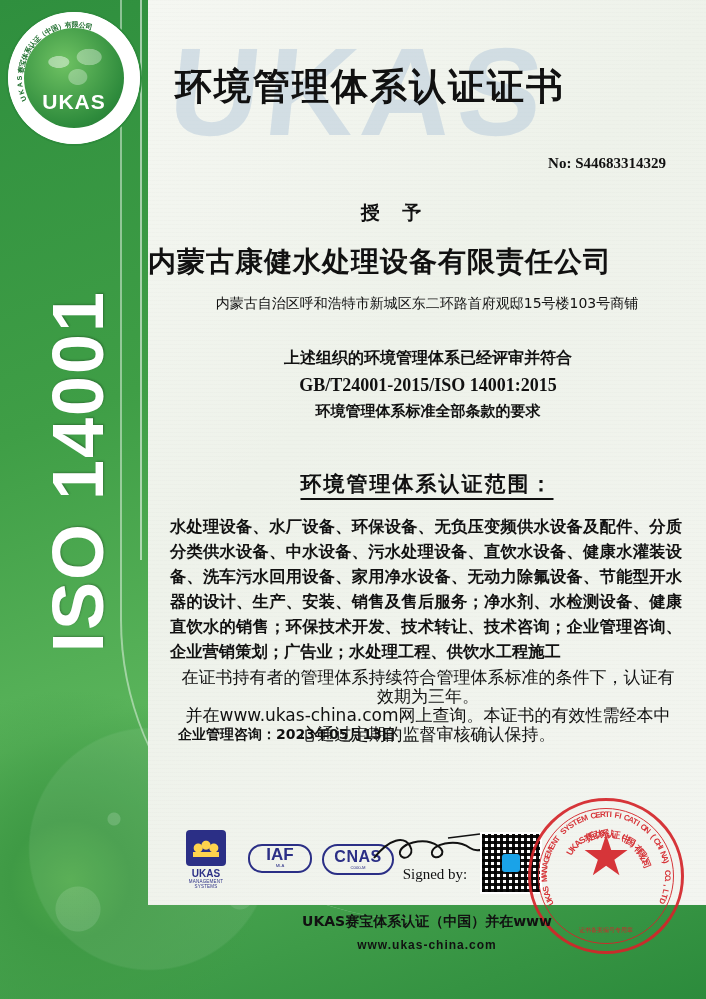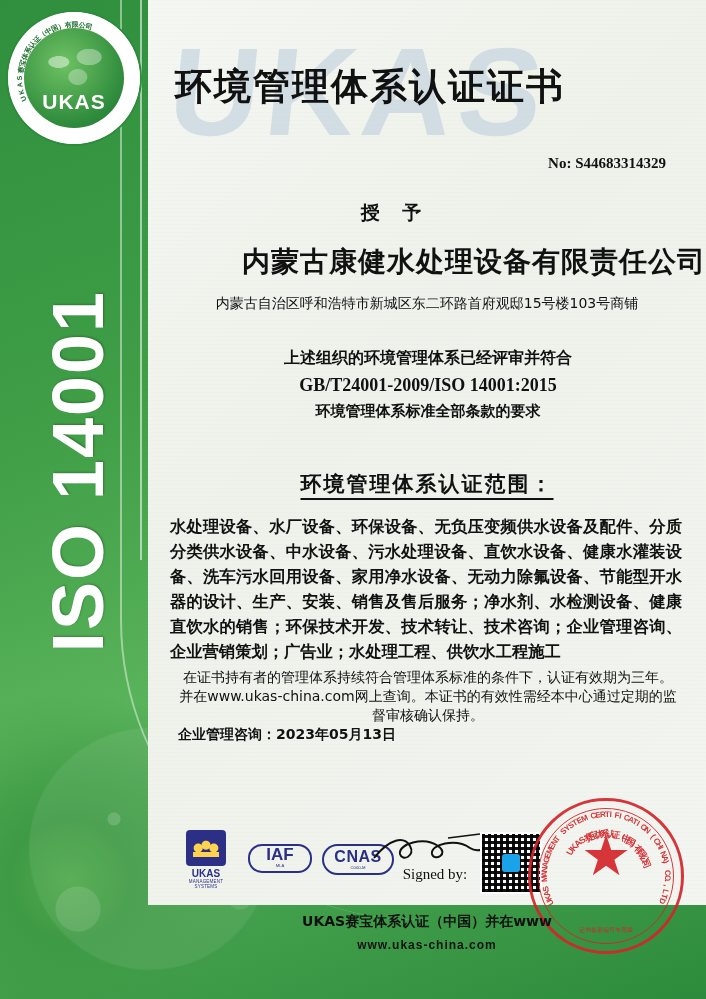--- a/index.html
+++ b/index.html
@@ -187,21 +187,21 @@
     font-size: 19px;
     font-weight: bold;
     color: #111;
     letter-spacing: 8px;
     font-family: "DejaVu Sans", sans-serif;
   }
 
   .company {
     position: absolute;
     left: 148px; right: 0; top: 243px;
-    text-align: right;
+    text-align: left;
     font-size: 28px;
     font-weight: bold;
     color: #111;
     letter-spacing: 1px;
     font-family: "DejaVu Sans", sans-serif;
   }
 
   .company-addr {
     position: absolute;
     left: 148px; right: 0; top: 295px;
@@ -246,21 +246,21 @@
     color: #111;
     text-align: justify;
     font-family: "DejaVu Sans", sans-serif;
   }
 
   .validity {
     position: absolute;
     left: 178px;
     top: 668px;
     width: 500px;
-    font-size: 14px;
+    font-size: 17px;
     line-height: 19px;
     color: #111;
     text-align: center;
     font-family: "DejaVu Sans", sans-serif;
   }
 
   .dates {
     position: absolute;
     left: 178px;
     top: 726px;
@@ -498,21 +498,21 @@
   <div class="iso-vertical">ISO 14001</div>
 
   <div class="title-cn">环境管理体系认证证书</div>
   <div class="cert-no">No: S44683314329</div>
   <div class="grant-word">授 予</div>
   <div class="company">内蒙古康健水处理设备有限责任公司</div>
   <div class="company-addr">内蒙古自治区呼和浩特市新城区东二环路首府观邸15号楼103号商铺</div>
 
   <div class="statement">
     <div class="l1">上述组织的环境管理体系已经评审并符合</div>
-    <div class="l2">GB/T24001-2009/ISO 14001:2015</div>
+    <div class="l2">GB/T24001-2015/ISO 14001:2015</div>
     <div class="l3">环境管理体系标准全部条款的要求</div>
   </div>
 
   <div class="scope-title">环境管理体系认证范围：</div>
   <div class="scope-body">水处理设备、水厂设备、环保设备、无负压变频供水设备及配件、分质分类供水设备、中水设备、污水处理设备、直饮水设备、健康水灌装设备、洗车污水回用设备、家用净水设备、无动力除氟设备、节能型开水器的设计、生产、安装、销售及售后服务；净水剂、水检测设备、健康直饮水的销售；环保技术开发、技术转让、技术咨询；企业管理咨询、企业营销策划；广告业；水处理工程、供饮水工程施工</div>
 
   <div class="validity">
     <div>在证书持有者的管理体系持续符合管理体系标准的条件下，认证有效期为三年。</div>
     <div>并在www.ukas-china.com网上查询。本证书的有效性需经本中心通过定期的监督审核确认保持。</div>
   </div>

